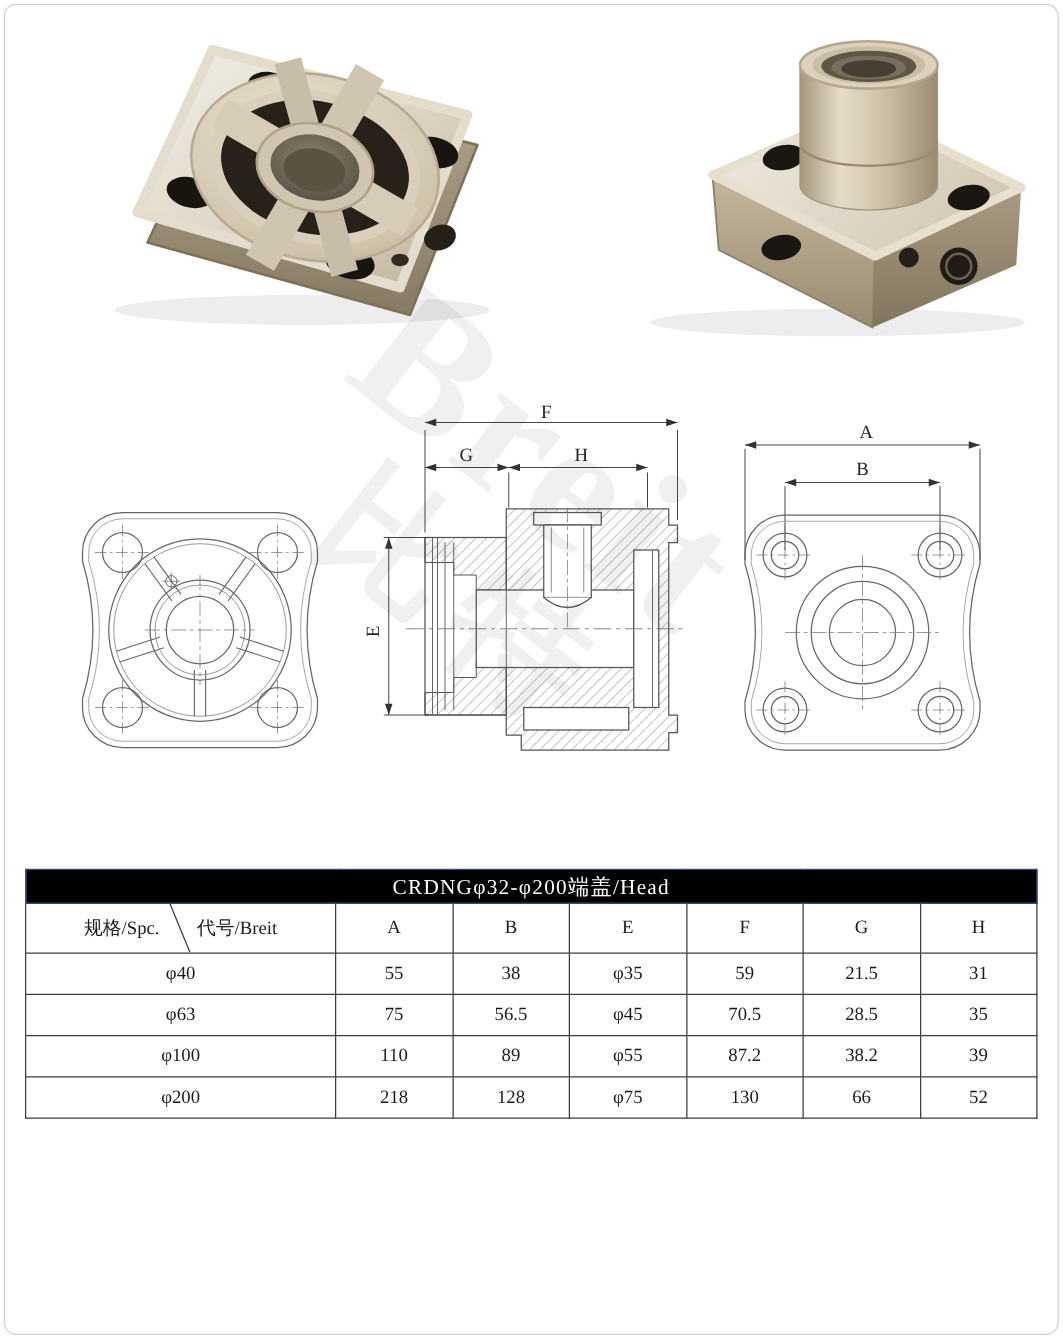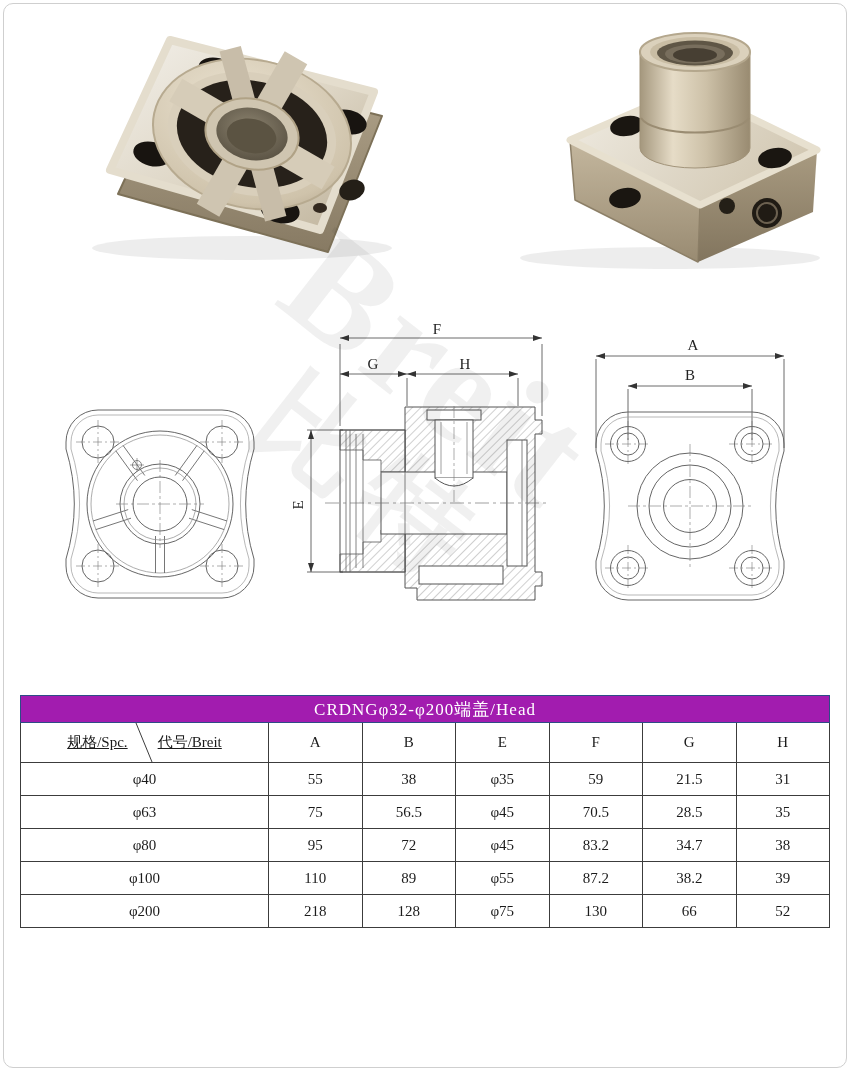--- a/index.html
+++ b/index.html
@@ -34,21 +34,21 @@
     border:1px solid #3c3c3c;text-align:center;vertical-align:middle;
     font-size:15px;color:#1b1b1b;font-weight:normal;padding:0;
   }
   .title-bar th{
     background:#4164a8;color:#ffffff;font-size:17px;height:26px;
     letter-spacing:1px;border:1px solid #2d4c86;font-weight:normal;
   }
   .head-row th{height:39px;}
   .spec-table tbody td{height:32px;}
   .corner-cell{position:relative;}
-  .corner-inner{display:flex;align-items:center;justify-content:center;gap:4px;height:39px;text-decoration:underline;}
+  .corner-inner{display:flex;align-items:center;justify-content:center;gap:4px;height:39px;}
   .corner-inner .diag{width:22px;height:39px;flex:0 0 auto;}
   svg text{font-family:"Liberation Serif","DejaVu Serif",serif;}
 </style>
 </head>
 <body>
 
 <div class="page">
   <div class="page-frame"></div>
 
   <svg class="photo photo-front" width="370" height="255" viewBox="0 0 370 255">
@@ -330,21 +330,21 @@
       <col style="width:248px">
         <col>
         <col>
         <col>
         <col>
         <col>
         <col>
     </colgroup>
     <thead>
       <tr class="title-bar">
-        <th colspan="7" style="background: #a21caf;">CRDNGφ32-φ200端盖/Head</th>
+        <th colspan="7" style="background: #000000;">CRDNGφ32-φ200端盖/Head</th>
       </tr>
       <tr class="head-row">
         <th class="corner-cell">
           <span class="corner-inner">
             <span>规格/Spc.</span>
             <svg class="diag" viewBox="0 0 22 39" width="22" height="39">
               <line x1="4" y1="0" x2="20" y2="39" stroke="#3c3c3c" stroke-width="1"></line>
             </svg>
             <span>代号/Breit</span>
           </span>
@@ -370,29 +370,20 @@
         <tr>
           <td>φ63</td>
           <td>75</td>
           <td>56.5</td>
           <td>φ45</td>
           <td>70.5</td>
           <td>28.5</td>
           <td>35</td>
         </tr>
         <tr>
-          <td>φ80</td>
-          <td>95</td>
-          <td>72</td>
-          <td>φ45</td>
-          <td>83.2</td>
-          <td>34.7</td>
-          <td>38</td>
-        </tr>
-        <tr>
           <td>φ100</td>
           <td>110</td>
           <td>89</td>
           <td>φ55</td>
           <td>87.2</td>
           <td>38.2</td>
           <td>39</td>
         </tr>
         <tr>
           <td>φ200</td>

